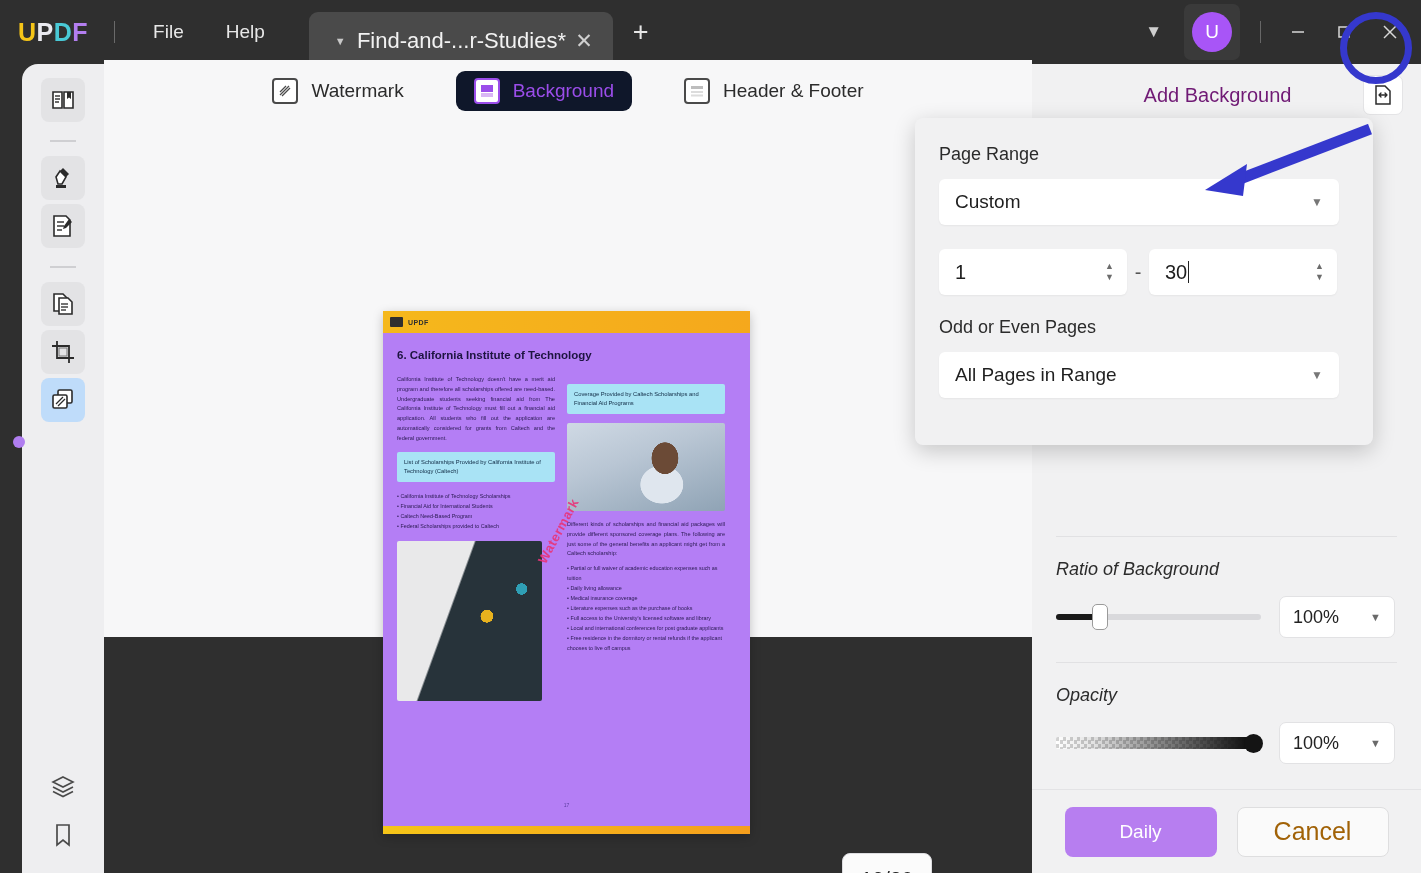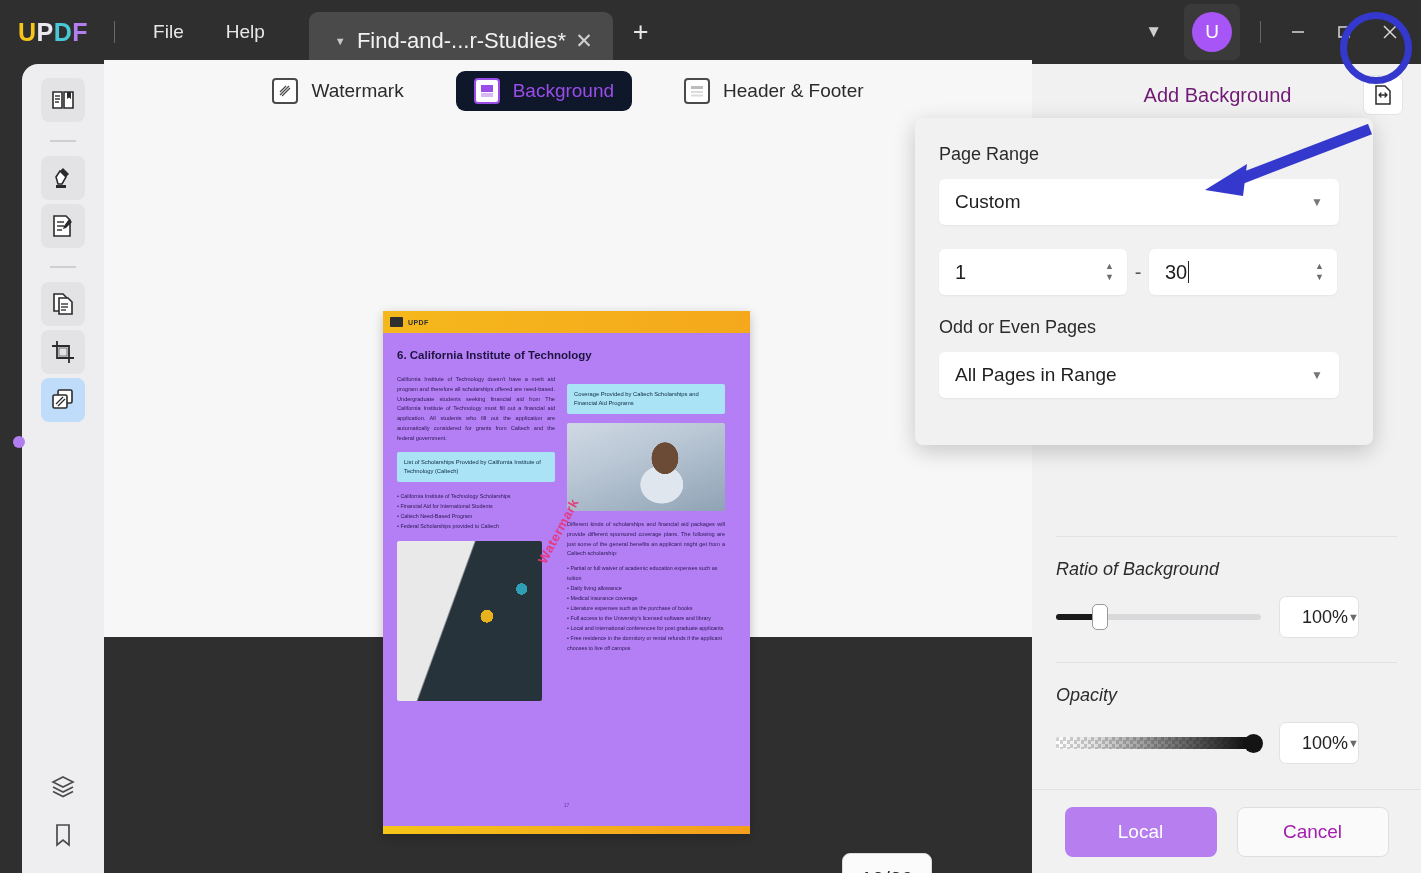--- a/index.html
+++ b/index.html
@@ -176,38 +176,38 @@
     width: 100%; height: 12px; border-radius: 2px;
     background:
       linear-gradient(90deg, rgba(255,255,255,0) 0%, rgba(20,20,20,.12) 18%, #141414 92%),
       repeating-conic-gradient(#ffffff 0 25%, #d2d2d2 0 50%) 0 0/7px 7px;
   }
   .knob-circle {
     position: absolute; width: 19px; height: 19px; border-radius: 50%;
     background: #141414; cursor: pointer;
   }
   .pct-box {
-    width: 80px; height: 42px; background: #fff; border: 1px solid #e2e2e4;
+    width: 116px; height: 42px; background: #fff; border: 1px solid #e2e2e4;
     border-radius: 7px; display: flex; align-items: center; justify-content: space-between;
-    padding: 0 22px; font-size: 18px; color: #222; cursor: pointer;
+    padding: 0 13px; font-size: 18px; color: #222; cursor: pointer;
   }
   .pct-box .cv { color: #6a6a6a; font-size: 11px; }
 
   .footer-btns {
     position: absolute; left: 0; bottom: 0; width: 389px; height: 84px;
     border-top: 1px solid #e3e3e5; display: flex; align-items: center;
     justify-content: center; gap: 20px;
   }
   .btn-save {
     width: 152px; height: 50px; border-radius: 8px; background: #b77ef0; color: #fff;
     font-size: 19px; display: flex; align-items: center; justify-content: center; cursor: pointer;
   }
   .btn-cancel {
     width: 152px; height: 50px; border-radius: 8px; background: #fafafa;
-    border: 1px solid #dededf; color: #a21caf; font-size: 19px;
+    border: 1px solid #dededf; color: #a16207; font-size: 25px;
     display: flex; align-items: center; justify-content: center; cursor: pointer;
   }
 
   
   .popup {
     position: absolute; left: 915px; top: 118px; width: 458px; height: 327px;
     background: #f1f1f2; border-radius: 8px; box-shadow: 0 6px 22px rgba(0,0,0,.20);
     padding: 26px 24px; z-index: 20;
   }
   .pp-label { font-size: 18px; color: #2b2b2b; margin-bottom: 14px; }
@@ -457,21 +457,21 @@
           </div>
           <div class="pct-box">
             <span>100%</span>
             <span class="cv">▼</span>
           </div>
         </div>
       </div>
     </div>
 
     <div class="footer-btns">
-      <div class="btn-save">Local</div>
+      <div class="btn-save">Daily</div>
       <div class="btn-cancel">Cancel</div>
     </div>
   </div>
 
   <div class="popup">
     <div class="pp-label">Page Range</div>
     <div class="pp-select">
       <span>Custom</span>
       <span class="cv">▼</span>
     </div>

